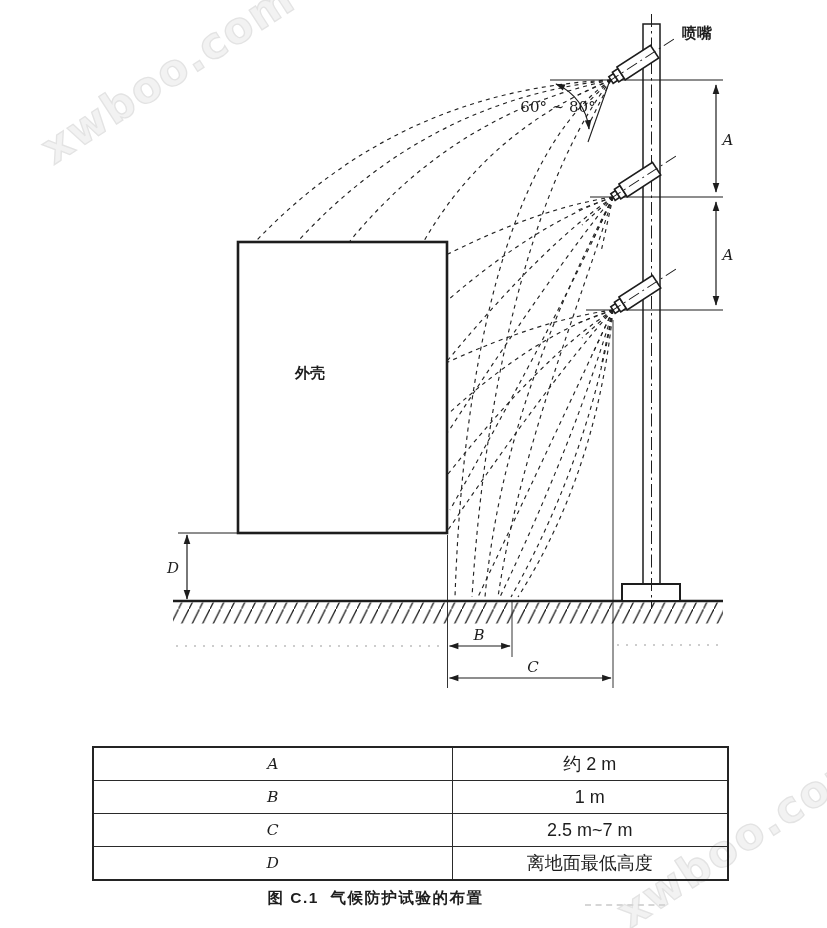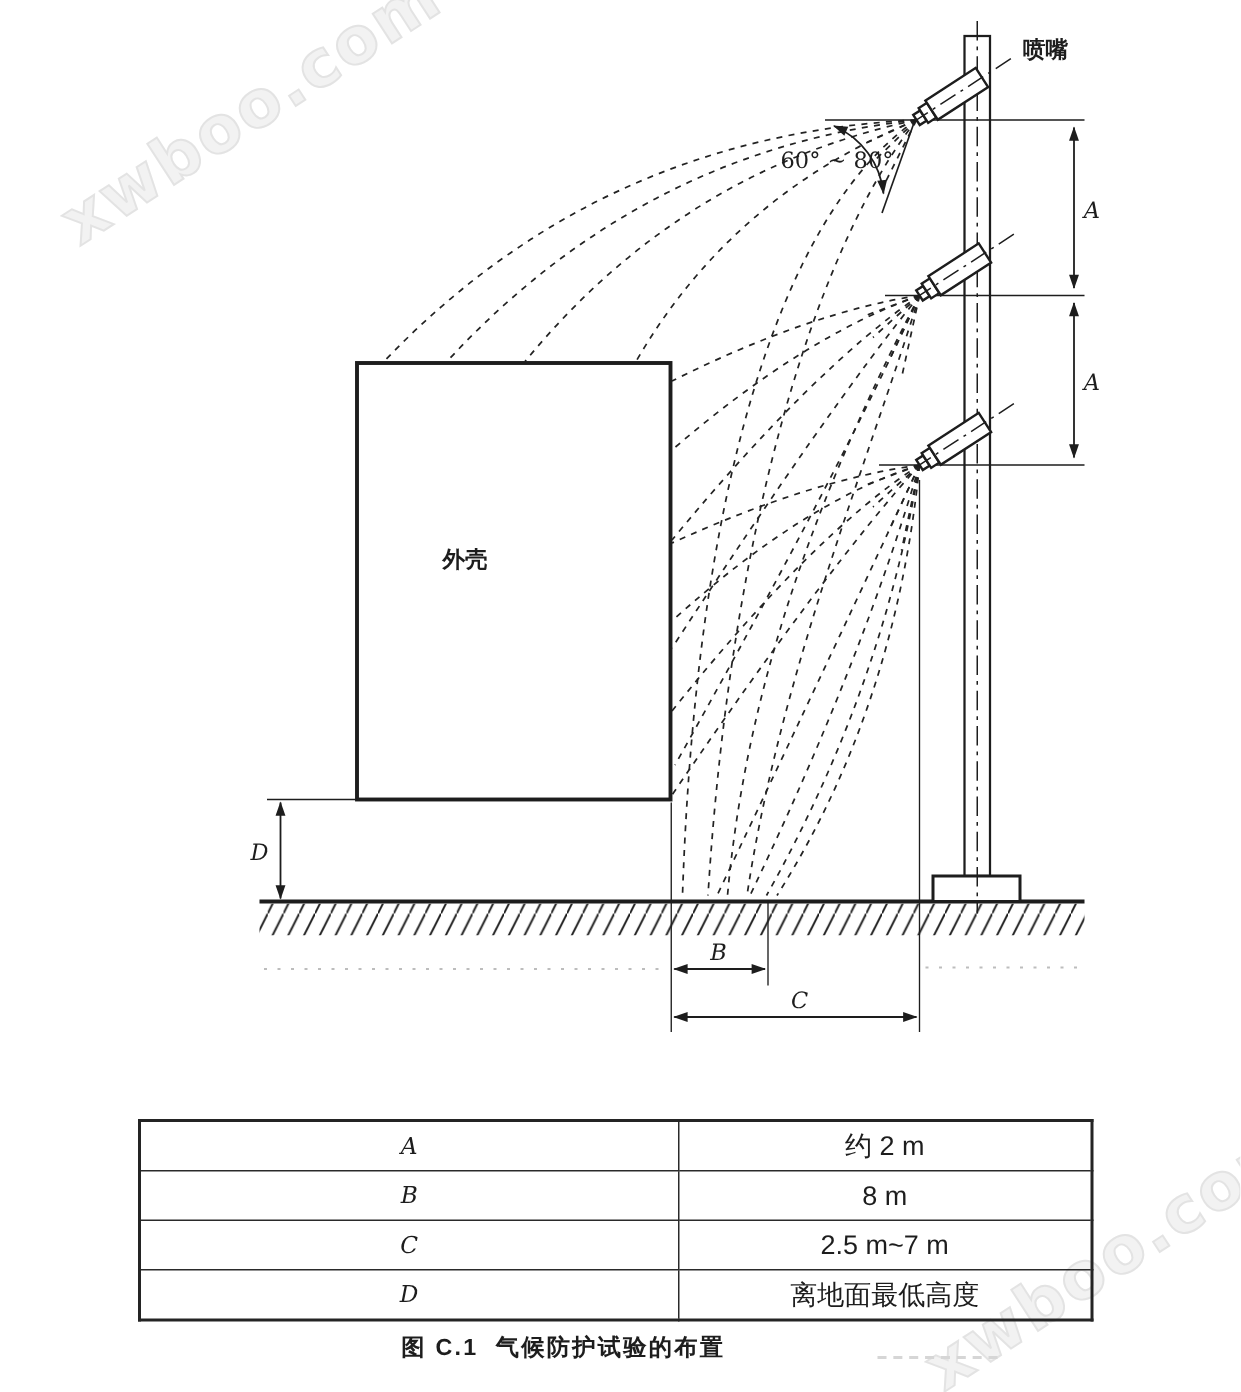--- a/index.html
+++ b/index.html
@@ -149,21 +149,21 @@
   </svg>
 
   <table class="params">
     <tbody>
       <tr>
         <td class="param">A</td>
         <td>约 2 m</td>
       </tr>
       <tr>
         <td class="param">B</td>
-        <td>8 m</td>
+        <td>1 m</td>
       </tr>
       <tr>
         <td class="param">C</td>
         <td>2.5 m~7 m</td>
       </tr>
       <tr>
         <td class="param">D</td>
         <td>离地面最低高度</td>
       </tr>
     </tbody>

